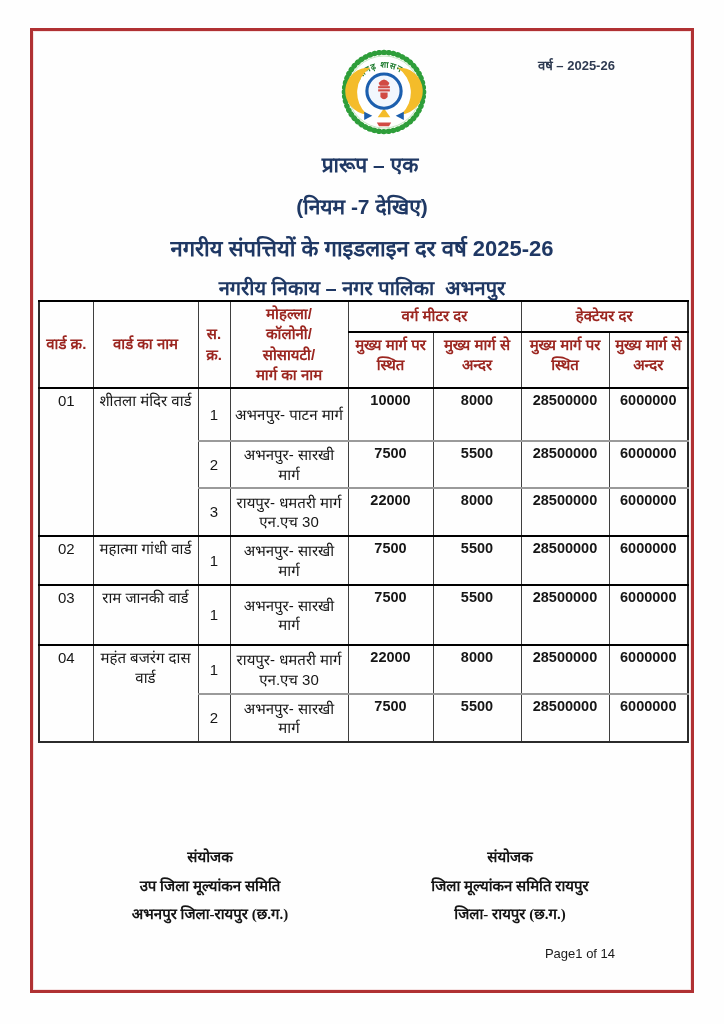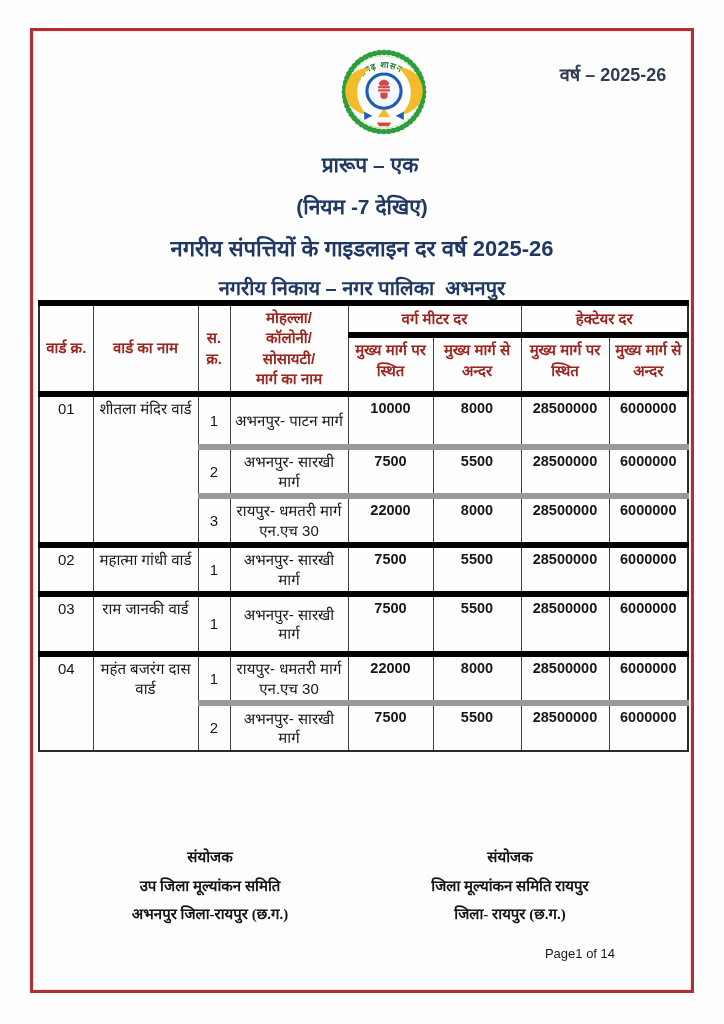--- a/index.html
+++ b/index.html
@@ -31,22 +31,22 @@
     position: absolute; left: 420px; top: 48px;
     width: 268px;
     color: #2f3b52;
     font-weight: bold;
   }
   .header-office {
     font-size: 18px; text-align: center;
     white-space: nowrap;
   }
   .header-year {
-    margin-top: 14px;
-    font-size: 18px; text-align: center;
+    margin-top: 8px;
+    font-size: 13px; 
     padding-left: 118px;
     white-space: nowrap;
   }
 
   
   .titles {
     position: absolute; left: 33px; top: 150px;
     width: 658px; text-align: center;
     color: #1f3864;
   }
@@ -58,21 +58,21 @@
   
   table.rates {
     position: absolute; left: 38px; top: 300px;
     width: 649px;
     border-collapse: collapse;
     table-layout: fixed;
     border: 2px solid #2b2b2b;
   }
   table.rates th, table.rates td {
     border-left: 1px solid #3f3f3f;
-    border-top: 6px solid #000000;
+    border-top: 2px solid #000000;
     overflow: hidden;
     padding: 2px 3px;
   }
   tr.sub td { border-top-color: #9a9a9a; }
   th {
     color: #9b2620;
     font-size: 15px; font-weight: bold;
     text-align: center; line-height: 1.35;
   }
   tr.h1 { height: 30px; }

